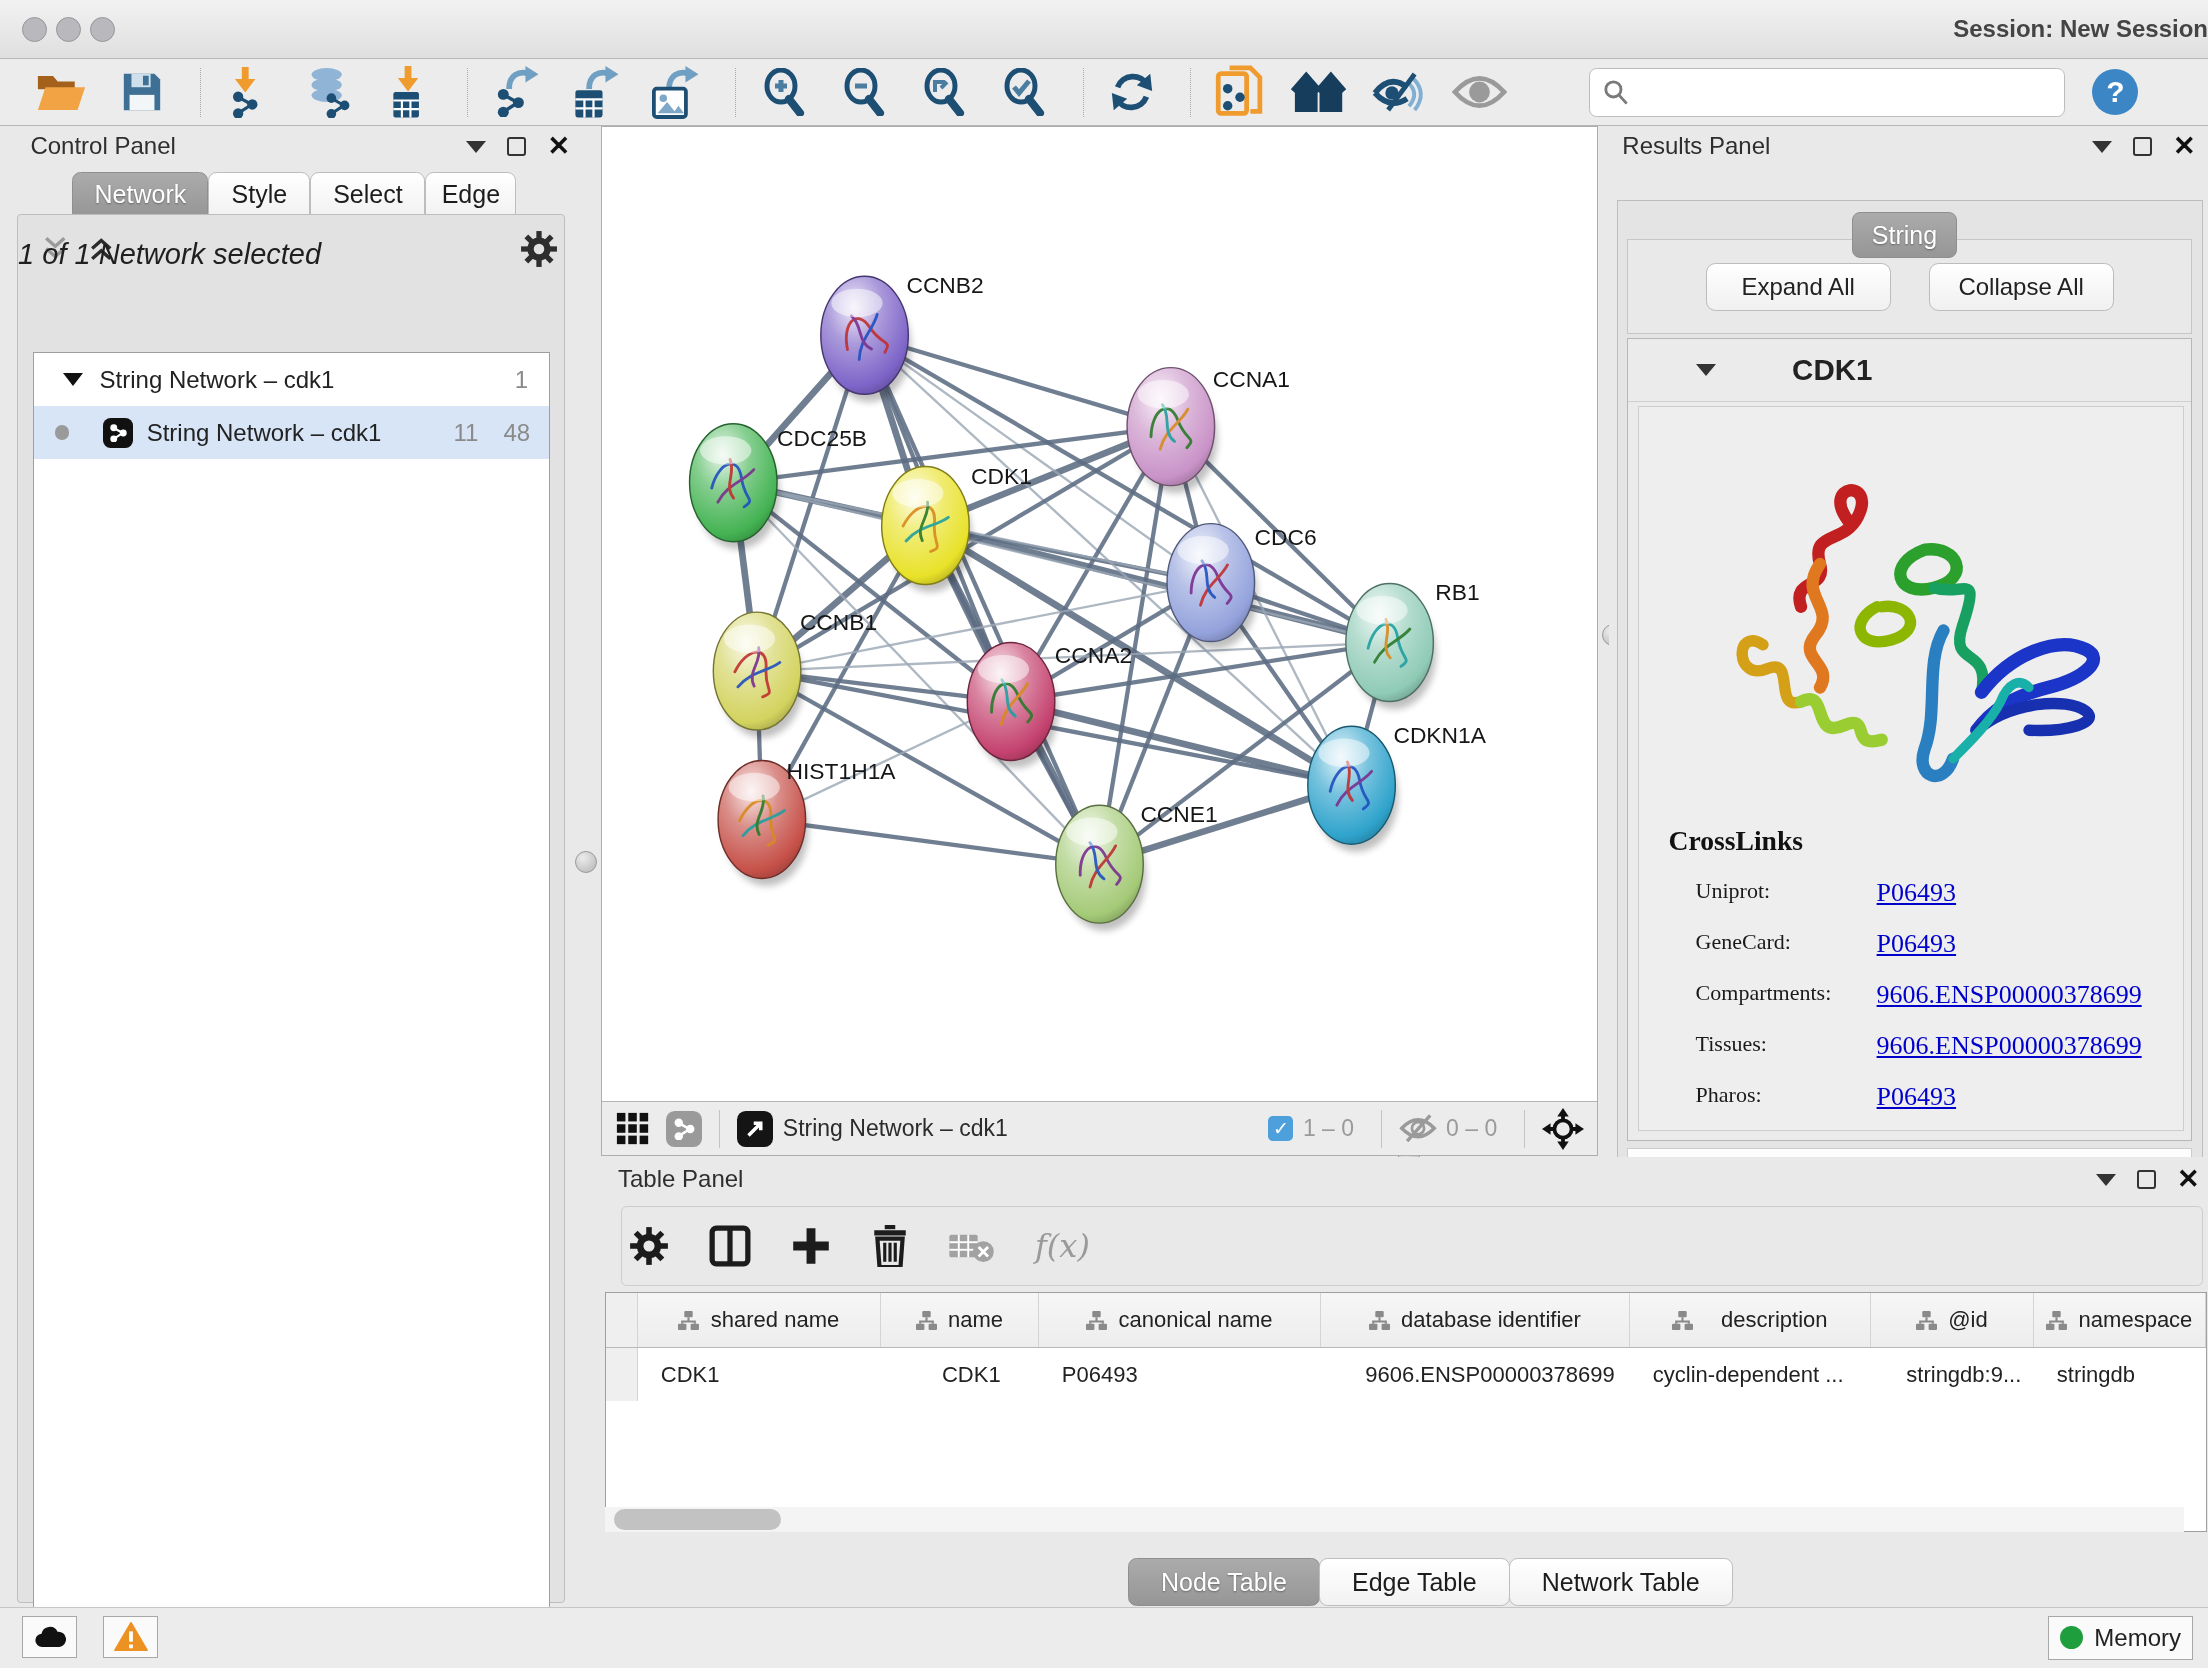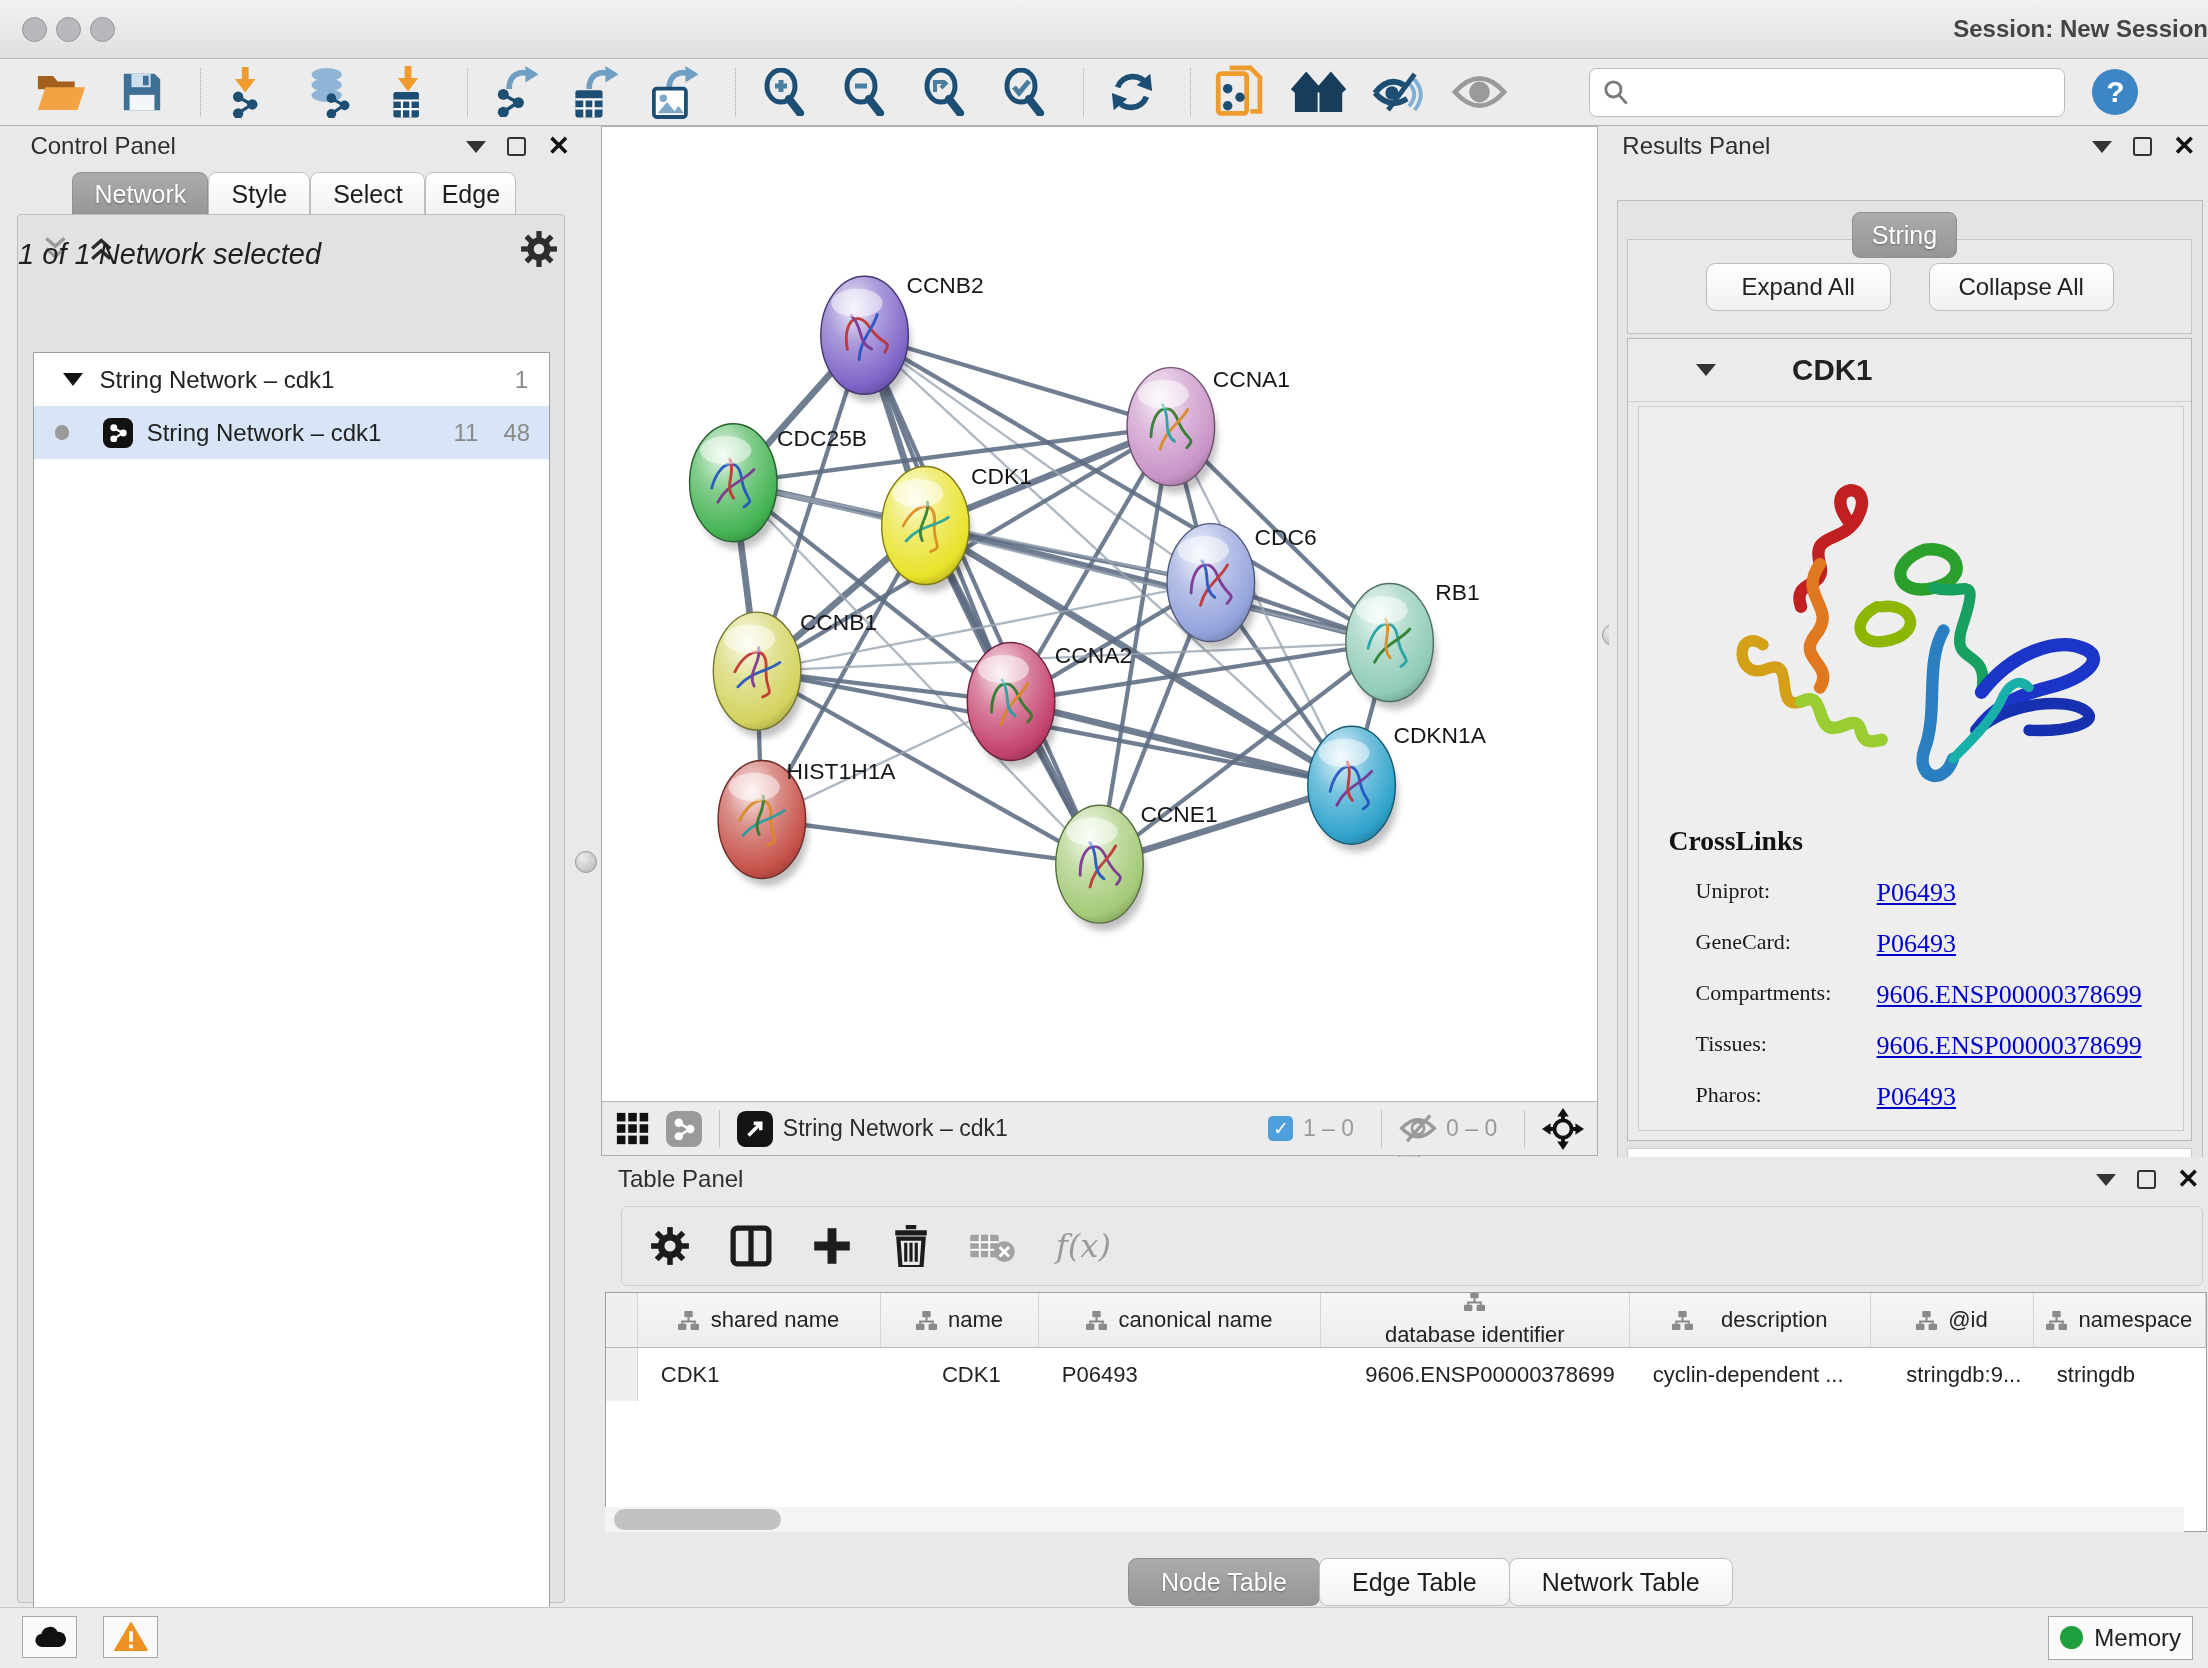--- a/index.html
+++ b/index.html
@@ -81,21 +81,21 @@
   #crosslinks { left:30px; top:418px; font-family:"Liberation Serif", serif; }
   #cl-title { font-size:27.6px; font-weight:bold; color:#111; }
   .cl-row { display:flex; margin-top:21px; }
   .cl-label { font-size:22px; color:#1a1a1a; width:181px; margin-left:27px; }
   .cl-link { font-size:26px; color:#0000cc; text-decoration:underline; }
   #rp-strip { left:9.5px; top:947px; width:565px; height:44px; background:#fdfdfd; border:1px solid #cccccc; }
 
   
   #table-panel { left:601px; top:1157px; width:1607px; height:451px; background:#e9e9e9; }
   #tp-toolbar { left:20px; top:49px; width:1582px; height:80px; background:#e9e9e9; border:1px solid #cdcdcd;
-    border-radius:5.7px; display:flex; align-items:center; padding-left:28px; gap:40px; }
+    border-radius:5.7px; display:flex; align-items:center; padding-left:7px; gap:40px; }
   #tbl-box { left:3.8px; top:135px; width:1602px; height:240px; background:#fff; border:1px solid #9f9f9f; }
   #tbl-header { display:flex; height:55px; background:linear-gradient(#f6f6f6,#ededed); border-bottom:1.9px solid #b9b9b9; }
   .th { display:flex; align-items:center; justify-content:center; gap:11.4px; border-right:1px solid #d4d4d4;
     font-size:22px; color:#222; overflow:hidden; white-space:nowrap; }
   .gutter { width:32px; border-right:1px solid #d4d4d4; background:#efefef; }
   #tbl-row { display:flex; height:53px; font-size:22px; align-items:center; }
   .td { overflow:hidden; white-space:nowrap; padding-left:23px; }
   #tbl-hscroll { left:3.8px; top:350px; width:1579px; height:25px; background:#f4f4f4; }
   #tbl-thumb { left:9.5px; top:1.9px; width:167px; height:21px; background:#c2c2c2; border-radius:10.5px; }
   .sitemap { width:21px; height:19px; flex:0 0 auto; }
@@ -837,21 +837,21 @@
           <svg class="sitemap" viewBox="0 0 20 18">
             <g fill="#8a8a8a">
               <rect x="6" y="0" width="8" height="6" rx="1"></rect>
               <rect x="0" y="12" width="8" height="6" rx="1"></rect>
               <rect x="12" y="12" width="8" height="6" rx="1"></rect>
               <path d="M9 6 h2 v3 h6 v3 h-2 v-1 h-10 v1 h-2 v-3 h6 z"></path>
             </g>
           </svg>
           <span class="th-label">canonical name</span>
         </div>
-        <div class="th" style="width: 309px; flex-direction: column;">
+        <div class="th" style="width: 309px;">
           <svg class="sitemap" viewBox="0 0 20 18">
             <g fill="#8a8a8a">
               <rect x="6" y="0" width="8" height="6" rx="1"></rect>
               <rect x="0" y="12" width="8" height="6" rx="1"></rect>
               <rect x="12" y="12" width="8" height="6" rx="1"></rect>
               <path d="M9 6 h2 v3 h6 v3 h-2 v-1 h-10 v1 h-2 v-3 h6 z"></path>
             </g>
           </svg>
           <span class="th-label">database identifier</span>
         </div>

